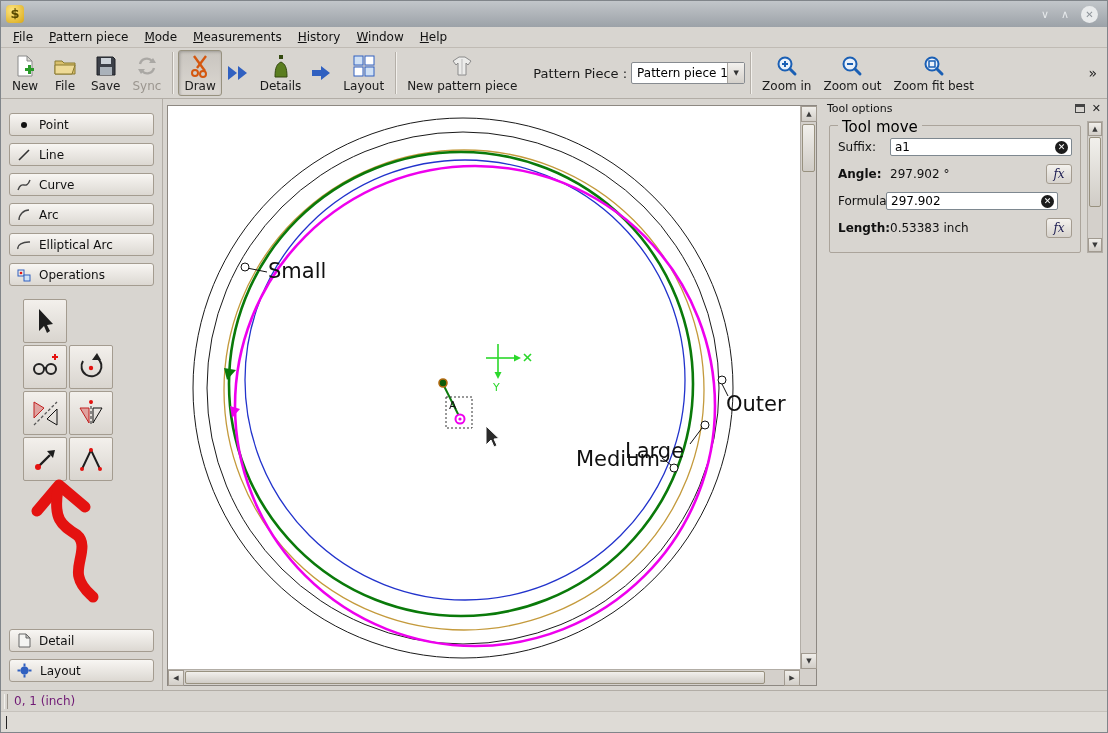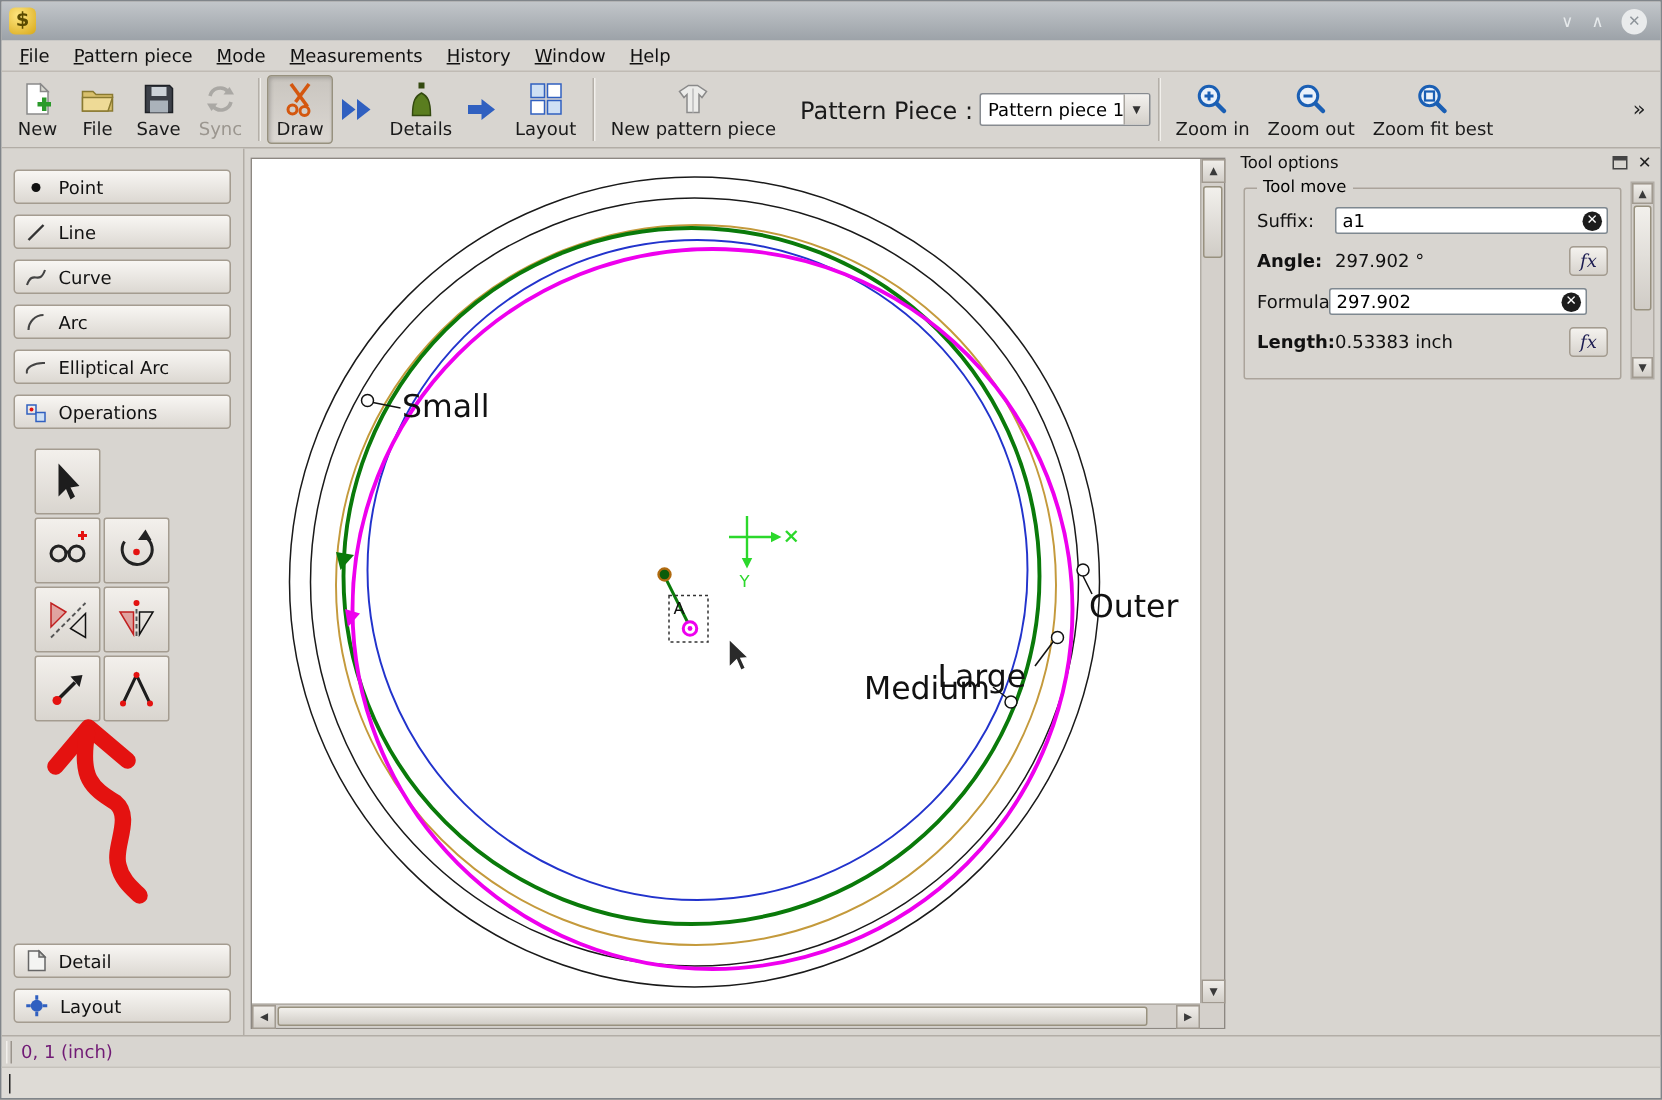--- a/index.html
+++ b/index.html
@@ -30,21 +30,21 @@
     border-bottom:1px solid #b2ada6; display:flex; align-items:center; padding:0 4px; }
   .tb-btn { display:flex; flex-direction:column; align-items:center; justify-content:flex-end;
     min-width:40px; height:46px; padding:2px 5px; font-size:12px; color:#1a1a1a;
     border:1px solid transparent; border-radius:3px; }
   .tb-btn .ic { height:26px; display:flex; align-items:center; justify-content:center; }
   .tb-btn.checked { background:linear-gradient(#c9c5bf,#dbd7d2); border:1px solid #97917f;
     box-shadow:inset 1px 1px 3px rgba(0,0,0,.22); }
   .tb-btn.disabled { color:#9b968f; }
   .tb-sep { width:1px; height:42px; background:#b4afa8; box-shadow:1px 0 0 #f2f0ec; margin:0 5px; }
   .tb-ico { display:flex; align-items:center; padding:0 4px; }
-  .tb-label-mid { font-size:16px; color:#1a1a1a; margin:0 4px 0 10px; }
+  .tb-label-mid { font-size:13px; color:#1a1a1a; margin:0 4px 0 10px; }
   .combo { display:flex; align-items:center; width:114px; height:22px; background:#fff;
     border:1px solid #878b90; border-radius:2px; font-size:12px; }
   .combo-text { flex:1; padding-left:5px; white-space:nowrap; overflow:hidden; }
   .combo-arrow { width:17px; align-self:stretch; background:linear-gradient(#f3f1ee,#d4d0ca);
     border-left:1px solid #a9a59f; display:flex; align-items:center; justify-content:center;
     font-size:7px; color:#333; }
   .tb-overflow { margin-left:auto; font-size:14px; color:#222; padding:0 6px; }
 
   
   .left-panel { position:absolute; left:0; top:98px; width:162px; bottom:42px;
@@ -76,21 +76,21 @@
 
   
   .dock-right { position:absolute; left:822px; top:98px; width:286px; bottom:42px; display:flex; flex-direction:row; }
   .dock-title { display:flex; align-items:center; height:18px; font-size:11px; color:#111; padding:0 4px; }
   .dock-title .t { flex:1; }
   .float-ic { width:10px; height:9px; border:1px solid #444; border-top:3px solid #444; margin-right:7px; }
   .close-ic { font-size:11px; color:#222; line-height:1; }
   .to-dock { position:relative; height:158px; }
   .groupbox { position:relative; margin:8px 24px 0 6px; height:128px; border:1px solid #aba49b;
     border-radius:2px; padding:12px 8px 4px 8px; }
-  .groupbox-legend { position:absolute; top:-8px; left:8px; background:#d8d5d0; padding:0 4px; font-size:11px; }
+  .groupbox-legend { position:absolute; top:-8px; left:8px; background:#d8d5d0; padding:0 4px; font-size:15px; }
   .frow { display:flex; align-items:center; margin:0 0 8px 0; font-size:12px; color:#111; }
   .flabel { width:52px; flex:none; }
   .flabel.b { font-weight:bold; }
   .tinput { flex:1; height:18px; background:#fff; border:1px solid #7e8890; border-radius:2px;
     display:flex; align-items:center; position:relative; }
   .tinput input { flex:1; border:none; outline:none; background:transparent; font-size:12px;
     font-family:inherit; padding:0 0 0 4px; min-width:0; }
   .clear-btn { flex:none; width:13px; height:13px; border-radius:50%; background:#1c1c1c; color:#fff;
     font-size:9px; line-height:13px; text-align:center; margin-right:3px; }
   .fx-btn { flex:none; width:26px; height:20px; margin-left:6px; background:linear-gradient(#f4f2ee,#d7d3cd);

